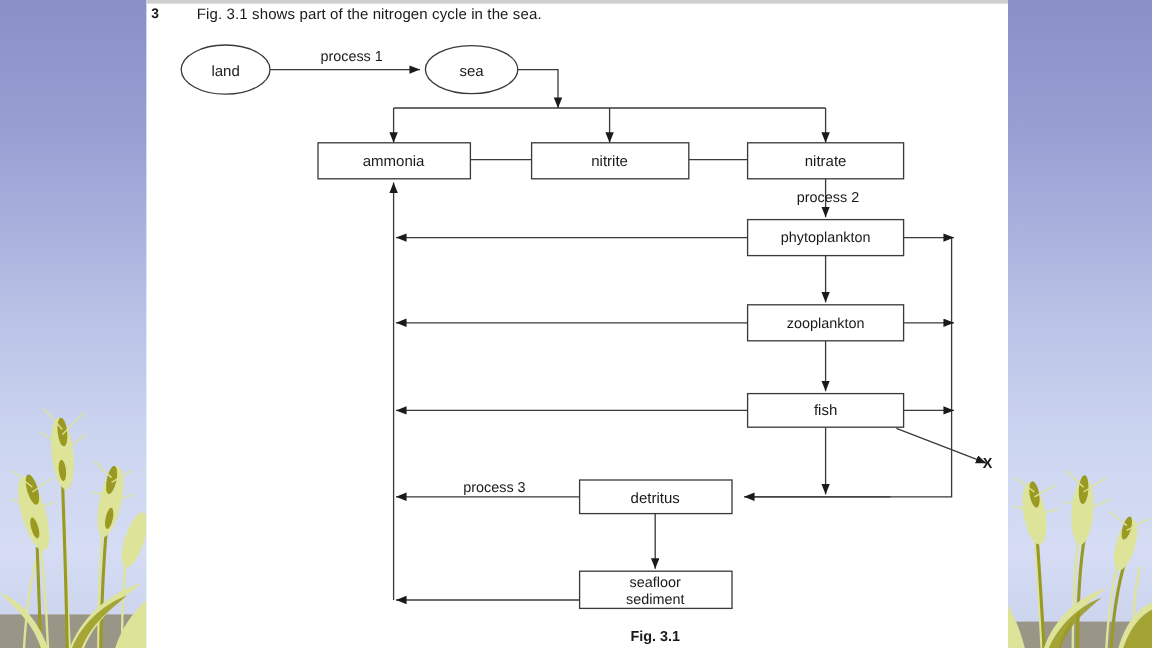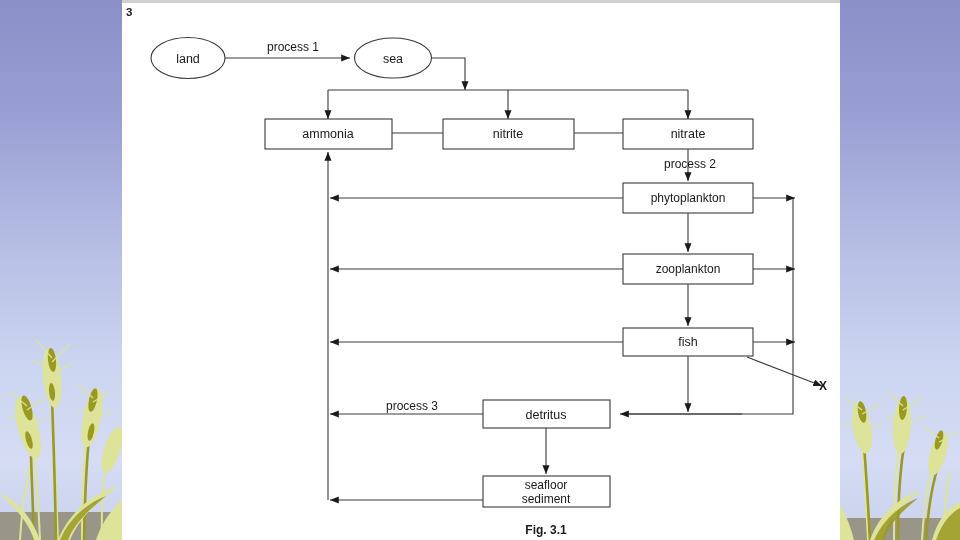--- a/index.html
+++ b/index.html
@@ -145,20 +145,21 @@
         <path d="M34 240 C44 218 62 204 78 198 C64 210 50 222 44 240 Z"></path>
         <path d="M96 240 C102 222 112 212 120 208 L120 240 Z"></path>
       </g>
     </svg>
   </div>
 
   <div class="page">
     <div class="page-toprule"></div>
 
     <div class="q-num">3</div>
+    <div class="q-text">Fig. 3.1 shows part of the nitrogen cycle in the sea.</div>
 
     <svg class="diagram" viewBox="0 0 718 540">
       <defs>
         <marker id="ah" markerWidth="9" markerHeight="9" refX="8" refY="3.2" orient="auto" markerUnits="strokeWidth">
           <path d="M0,0 L8,3.2 L0,6.4 z" fill="#1a1a1a"></path>
         </marker>
       </defs>
 
       <g>
 

